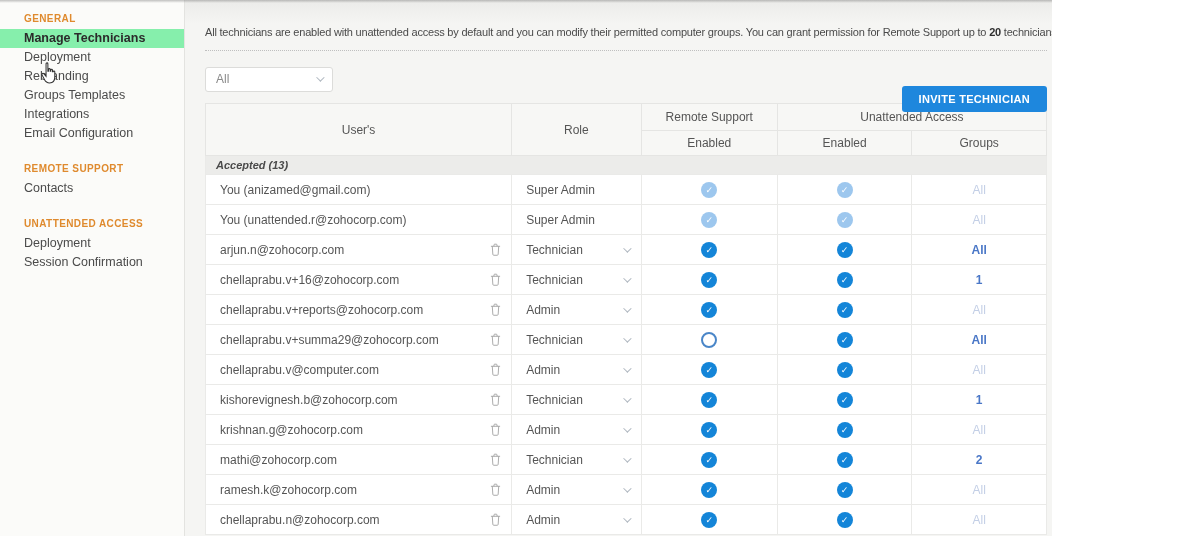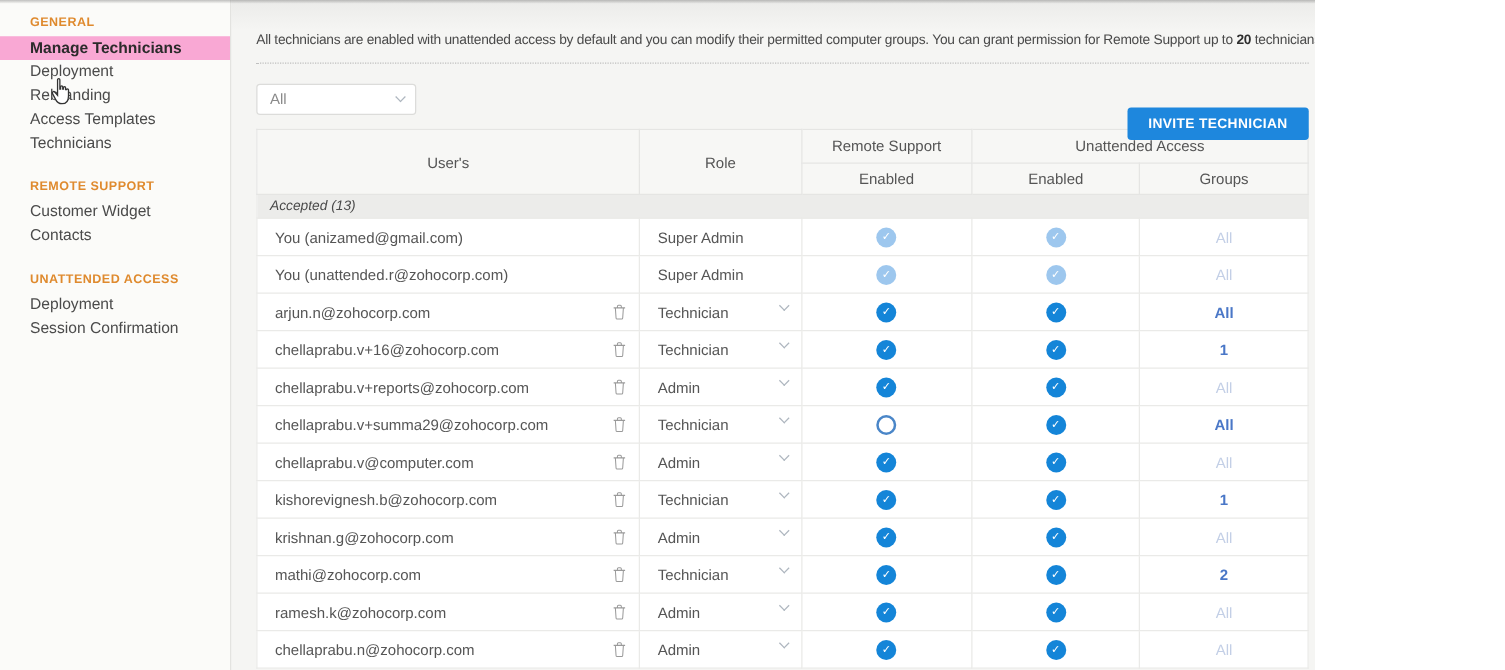--- a/index.html
+++ b/index.html
@@ -6,21 +6,21 @@
   html,body { font-family:"Liberation Sans","DejaVu Sans",sans-serif; }
   .page { position:relative; width:1052px; height:536px; overflow:hidden; background:#f5f5f3; display:flex; }
   .page::before { content:""; position:absolute; top:0; left:0; right:0; height:3px;
     background:linear-gradient(180deg, rgba(120,120,120,.45), rgba(120,120,120,0)); z-index:30; pointer-events:none; }
 
   
   .sidebar { width:185px; height:100%; background:#fbfbf9; border-right:1px solid #e3e3e0; flex:0 0 auto; padding-top:5px; position:relative; }
   .side-section-title { font-size:10px; font-weight:bold; letter-spacing:.4px; color:#df8a2e; padding:8px 0 5px 24px; }
   .side-section-title.gap { margin-top:12px; }
   .side-item { font-size:12.5px; color:#4b4b4b; padding:0 0 0 24px; height:19px; line-height:19px; cursor:pointer; white-space:nowrap; }
-  .side-item.selected { background:#f9a8d4; color:#2b2b2b; font-weight:bold; }
+  .side-item.selected { background:#86efac; color:#2b2b2b; font-weight:bold; }
 
   
   .cursor { position:absolute; left:40px; top:62px; z-index:40; pointer-events:none; }
 
   
   .main { flex:1 1 auto; padding:0 5px 0 20px; background:linear-gradient(180deg,#ebebe9 0,#f5f5f3 24px); overflow:hidden; }
   .description { font-size:11px; letter-spacing:-0.2px; color:#4a4a4a; padding-top:26px; white-space:nowrap; }
   .description b { color:#2f2f2f; }
   .dotted-sep { border-top:1px dotted #bfbfbf; margin-top:12px; }
 
@@ -30,25 +30,25 @@
   .chev { width:6px; height:6px; border-right:1px solid #aeb6bf; border-bottom:1px solid #aeb6bf; transform:rotate(45deg) translateY(-2px); display:inline-block; }
   .btn-primary { background:#1e87dd; color:#fff; font-size:11px; font-weight:bold; letter-spacing:.3px;
     border:none; border-radius:3px; height:26px; padding:0 17px; cursor:pointer;margin-top:40px; }
 
   
   table.tech-table { width:100%; margin-top:11px; border-collapse:collapse; background:#fff; font-size:12px; color:#555; border:1px solid #e5e5e3; }
   .tech-table th { background:#f7f7f5; font-weight:normal; color:#555; border:1px solid #e5e5e3; font-size:12px; }
   .tech-table thead tr:first-child th { height:27px; }
   .tech-table thead tr:last-child th { height:25px; }
   .tech-table td { border:1px solid #eaeae8; height:30px; }
-  .group-row td { background:#ececea; height:19px; font-size:11px; font-style:italic; font-weight:normal; color:#4a4a4a; padding-left:10px; }
+  .group-row td { background:#ececea; height:19px; font-size:11px; font-style:italic; font-weight:bold; color:#4a4a4a; padding-left:10px; }
   .user-cell { padding:0 10px 0 14px; }
   .user-cell .inner { display:flex; align-items:center; justify-content:space-between; }
   .role-cell { padding:0 12px 0 14px; }
-  .role-cell .inner { display:flex; align-items:flex-start; justify-content:space-between; }
+  .role-cell .inner { display:flex; align-items:center; justify-content:space-between; }
   .center-cell { text-align:center; }
   .trash-icon { display:inline-flex; cursor:pointer; }
 
   .check { width:16px; height:16px; border-radius:50%; display:inline-flex; align-items:center; justify-content:center;
     font-size:9px; color:#fff; cursor:pointer; vertical-align:middle; }
   .check::before { content:"\2713"; font-weight:bold; }
   .state-on { background:#1485d8; }
   .state-locked { background:#9dc7ee; }
   .state-off { background:#fff; border:2px solid #4a86c8; }
   .state-off::before { content:""; }
@@ -60,25 +60,25 @@
 </head>
 <body>
 
 <div class="page">
 
   <div class="sidebar">
     <div class="side-section-title">GENERAL</div>
     <div class="side-item selected">Manage Technicians</div>
     <div class="side-item">Deployment</div>
     <div class="side-item">Rebranding</div>
-    <div class="side-item">Access Templates</div>
-    <div class="side-item">Technicians</div>
+    <div class="side-item">Groups Templates</div>
+    <div class="side-item">Integrations</div>
+    <div class="side-item">Email Configuration</div>
 
     <div class="side-section-title gap">REMOTE SUPPORT</div>
-    <div class="side-item">Customer Widget</div>
     <div class="side-item">Contacts</div>
 
     <div class="side-section-title gap">UNATTENDED ACCESS</div>
     <div class="side-item">Deployment</div>
     <div class="side-item">Session Confirmation</div>
 
     <div class="cursor">
       <svg width="19" height="23" viewBox="0 0 16 20">
         <path d="M5 1.6 C5 0.5 6.6 0.5 6.6 1.6 L6.6 8 L7.1 8 L7.1 6.6 C7.1 5.5 8.6 5.5 8.6 6.6 L8.6 8 L9.1 8 L9.1 7.1 C9.1 6.1 10.6 6.1 10.6 7.1 L10.6 8.5 L11.1 8.5 C11.1 7.7 12.6 7.7 12.6 8.5 L12.6 12.8 C12.6 16 11 18.2 8.1 18.2 C5.6 18.2 4.6 17.2 3.6 15.2 L1.5 11.2 C1 10.2 2.3 9.3 3 10.1 L5 12.4 Z" fill="#ffffff" stroke="#333333" stroke-width="0.9"></path>
       </svg>

